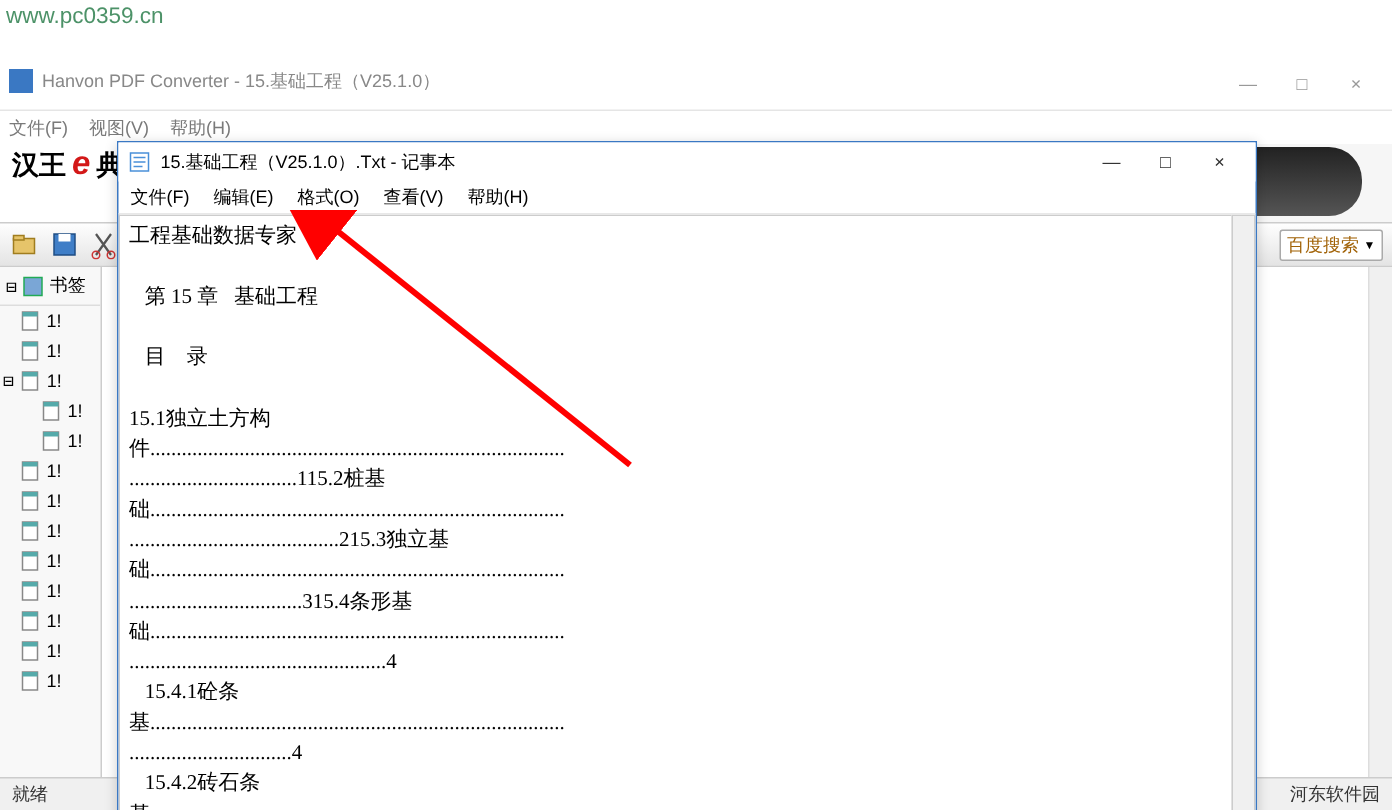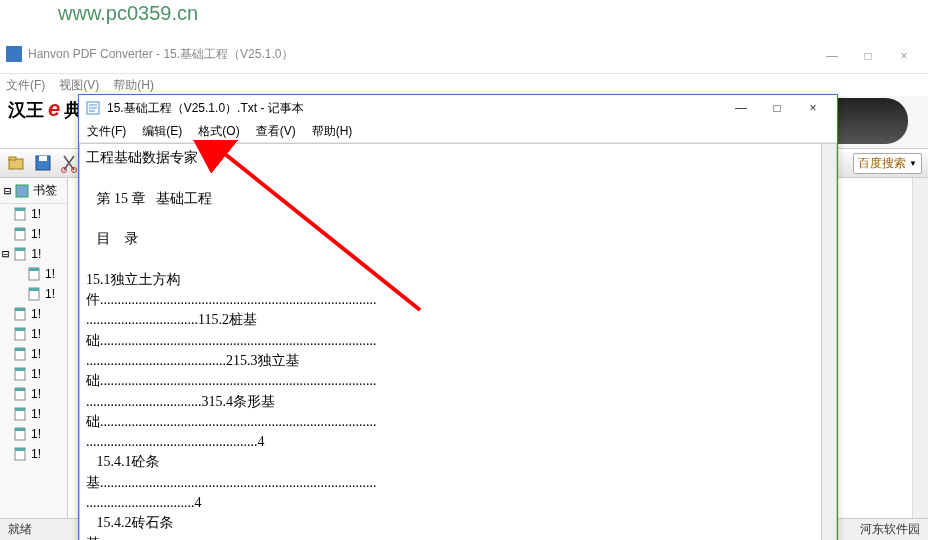--- a/index.html
+++ b/index.html
@@ -43,21 +43,21 @@
     .side-item .pgic { width:14px; height:14px; display:inline-block;}
     .docarea { flex:1; background:#fff; position:relative; }
     .docarea .scroll-v { position:absolute; right:0; top:0; bottom:0; width:16px; background:#f0f0f0; border-left:1px solid #ddd;}
     .statusbar { position:absolute; bottom:0; left:0; right:0; height:22px; background:#f0f0f0; border-top:1px solid #ccc; display:flex; align-items:center; justify-content:space-between; padding:0 8px; color:#333;}
     
     .watermark { position:absolute; left:4px; top:6px; pointer-events:none; }
     .watermark .logo { display:flex; align-items:center; gap:4px; }
     .watermark .circ { width:44px; height:44px; border:4px solid #f0a500; border-radius:50%; position:relative;}
     .watermark .circ::after { content:''; position:absolute; left:6px; top:-4px; width:14px;height:14px; border:4px solid #f0a500; border-radius:50%; border-right-color:transparent; border-bottom-color:transparent;}
     .watermark .txt { font-size:30px; font-weight:bold; color:rgba(0,150,70,.65); letter-spacing:6px;}
-    .watermark .sub { color:rgba(0,100,40,.7); font-size:20px; margin-left:54px; margin-top:-4px;}
+    .watermark .sub { color:rgba(0,100,40,.7); font-size:15px; margin-top:-4px;}
     
     .notepad { position:absolute; left:78px; top:94px; width:760px; height:486px; background:#fff; border:1px solid #3a78c3; box-shadow:0 2px 8px rgba(0,0,0,.2); display:flex; flex-direction:column; }
     .np-title { height:26px; display:flex; align-items:center; padding:0 6px; color:#000; background:#fff; }
     .np-title .np-icon { width:16px; height:16px; display:inline-flex; align-items:center; justify-content:center; margin-right:6px;}
     .np-title .spacer { flex:1; }
     .np-title .wbtn { width:36px; height:24px; display:inline-flex; align-items:center; justify-content:center; color:#333;}
     .np-menu { height:22px; display:flex; align-items:center; gap:16px; padding:0 8px; border-bottom:1px solid #e8e8e8; color:#000;}
     .np-body { flex:1; display:flex; overflow:hidden; }
     .np-text { flex:1; padding:4px 6px; font-family:"SimSun","NSimSun",serif; font-size:14px; line-height:1.45; white-space:pre; overflow:hidden; border:1px solid #ccc; border-right:none; }
     .np-scroll { width:16px; background:#f0f0f0; border:1px solid #ccc;}

